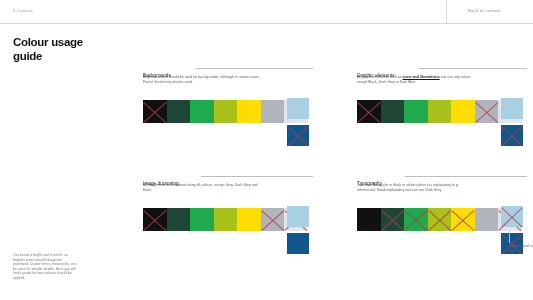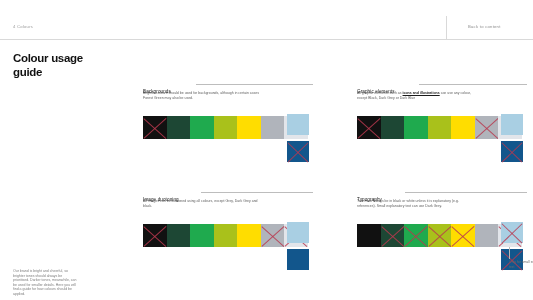--- a/index.html
+++ b/index.html
@@ -4,21 +4,21 @@
 <style>
   html,body{margin:0;padding:0;}
   body{
     width:533px;height:300px;
     background:#ffffff;
     font-family:"Liberation Sans", sans-serif;
     color:#111111;
     overflow:hidden;
     position:relative;
   }
-  .page{position:relative;width:533px;height:212px;margin-top:16px;}
+  .page{position:relative;width:533px;height:212px;}
 
   
   .topbar{
     position:absolute;left:0;top:0;width:533px;height:23px;
   }
   .topbar-rule{
     position:absolute;left:0;top:23px;width:533px;height:1px;
     background:#d9d9d9;
   }
   .topbar-divider{

